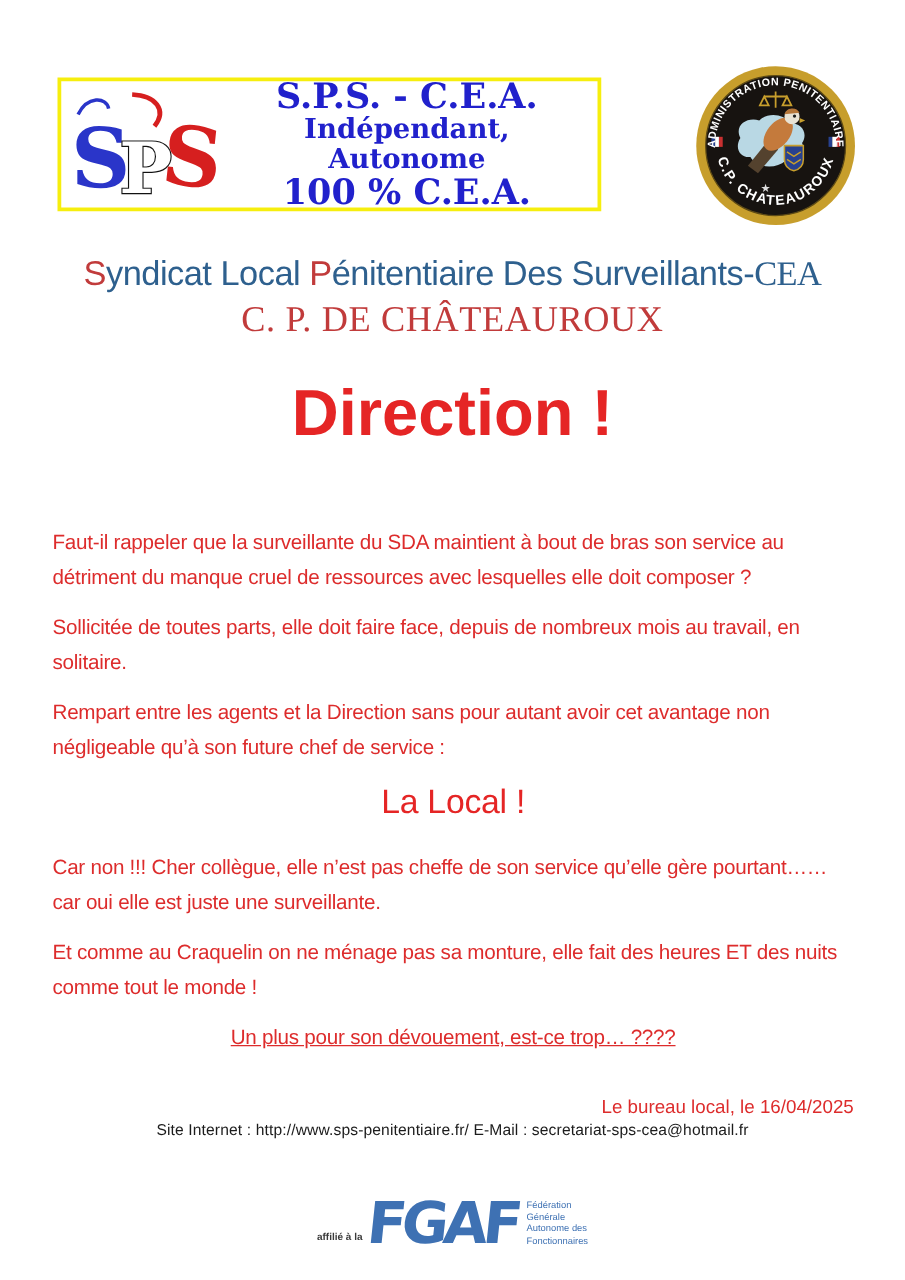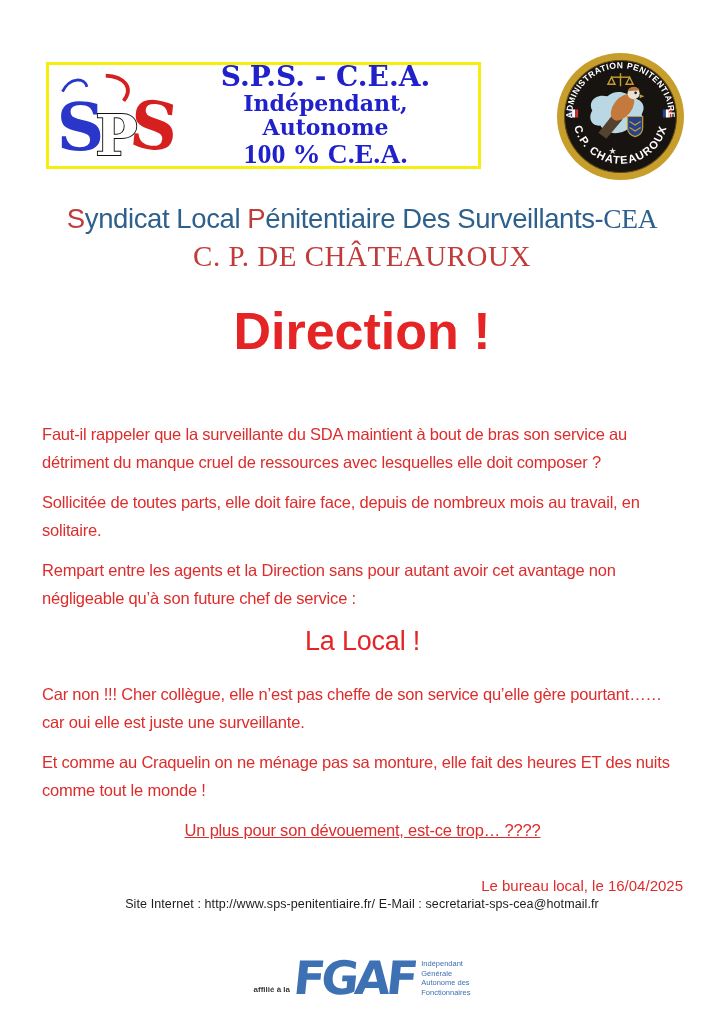--- a/index.html
+++ b/index.html
@@ -13,21 +13,21 @@
     box-sizing:border-box;border:3px solid #f6ee0e;background:#fff;
     display:flex;align-items:center;padding:2px 10px 2px 2px;
   }
   .sps-svg{width:132px;height:94px;flex:none;}
   .logo-text{
     flex:1;text-align:center;color:#2121cc;
     font-family:"DejaVu Serif", serif;font-weight:bold;line-height:1.07;
   }
   .logo-title{font-size:28px;}
   .logo-subtitle{font-size:22px;}
-  .logo-tagline{font-size:28px;font-family:Liberation Serif, serif;}
+  .logo-tagline{font-size:28px;}
   
   .badge{position:absolute;left:556px;top:52px;width:129px;height:129px;}
   
   .h-line1{
     position:absolute;top:203px;left:0;width:100%;text-align:center;
     font-size:27.5px;color:#2e608e;letter-spacing:-0.4px;
   }
   .h-line1 .accent{color:#c13b3b;}
   .h-line1 .serif{font-family:"Liberation Serif", serif;}
   .h-line2{
@@ -163,20 +163,20 @@
     <p class="center-line">Un plus pour son dévouement, est-ce trop… ????</p>
     <div class="signature">Le bureau local, le 16/04/2025</div>
   </div>
 
   <div class="contact">Site Internet : http://www.sps-penitentiaire.fr/ E-Mail : secretariat-sps-cea@hotmail.fr</div>
 
   <div class="fgaf">
     <span class="fgaf-affil">affilié à la</span>
     <span class="fgaf-logo">FGAF</span>
     <span class="fgaf-caption">
-      <div>Indépendant</div>
+      <div>Fédération</div>
       <div>Générale</div>
       <div>Autonome des</div>
       <div>Fonctionnaires</div>
     </span>
   </div>
 
 </div>
 
 </body></html>

